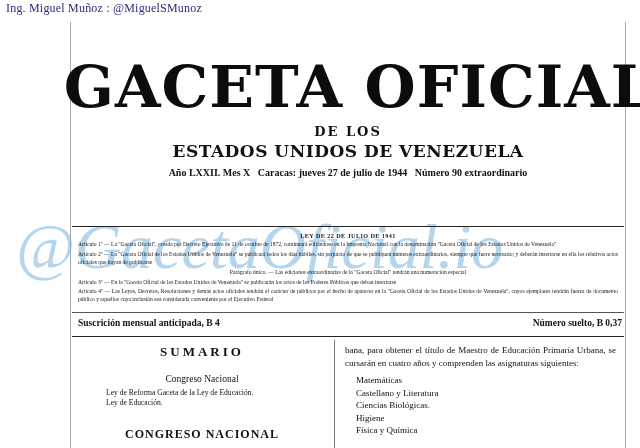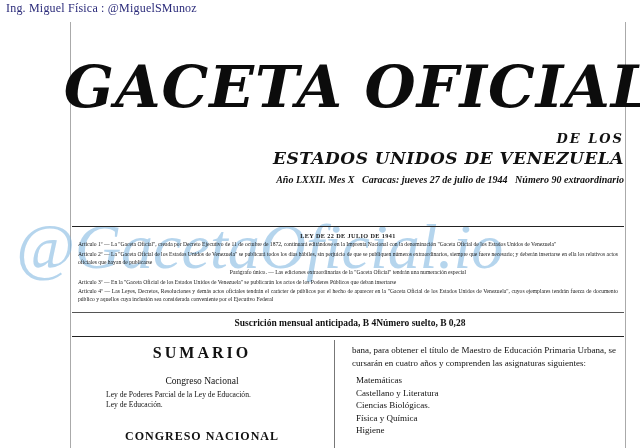--- a/index.html
+++ b/index.html
@@ -60,35 +60,34 @@
     border-left: 1px solid #aaaaaa;
     border-right: 1px solid #aaaaaa;
     box-sizing: border-box;
   }
   
   .masthead {
     position: absolute;
     left: 72px;
     top: 56px;
     width: 552px;
-    text-align: right;
-    font-style: italic;
+    text-align: center;
   }
   .masthead .title {
     font-family: "DejaVu Serif", serif;
     font-weight: bold;
     font-size: 57px;
     line-height: 62px;
     letter-spacing: 1px;
     color: #0c0c0c;
     white-space: nowrap;
     transform: scaleX(1.03);
   }
   .de-los {
-    margin-top: 13px;
+    margin-top: 6px;
     font-family: "DejaVu Serif", serif;
     font-weight: bold;
     font-size: 13px;
     letter-spacing: 2px;
   }
   .subtitle {
     margin-top: 2px;
     font-family: "DejaVu Serif", serif;
     font-weight: bold;
     font-size: 17px;
@@ -138,34 +137,34 @@
   }
   
   .subs {
     position: absolute;
     left: 78px;
     top: 318px;
     width: 544px;
     font-size: 9.5px;
     font-weight: bold;
     display: flex;
-    justify-content: center;
+    justify-content: space-between;
     font-family: "Liberation Serif", serif;
   }
   
   .col-left {
     position: absolute;
     left: 78px;
     top: 344px;
     width: 248px;
     text-align: center;
     font-size: 10px;
   }
   .sumario {
-    font-size: 16px;
+    font-size: 13px;
     font-weight: bold;
     letter-spacing: 3px;
     margin-bottom: 14px;
   }
   .congreso-small {
     font-size: 9.5px;
     margin-bottom: 4px;
   }
   .law-items {
     font-size: 7.6px;
@@ -189,37 +188,37 @@
   }
   .col-right {
     position: absolute;
     left: 344px;
     top: 344px;
     width: 272px;
     font-size: 9px;
     line-height: 12.5px;
     text-align: justify;
   }
-  .col-right p { margin: 0 0 5px 8px; }
+  .col-right p { margin: 0 0 5px 1px; }
   .subjects {
     margin: 0;
     padding: 0;
     list-style: none;
     padding-left: 12px;
   }
   .subjects li { line-height: 12.5px; }
 </style>
 </head>
 <body>
 
 <div id="page">
 
   <div class="page-frame"></div>
 
-  <div class="credit">Ing. Miguel Física : @MiguelSMunoz</div>
+  <div class="credit">Ing. Miguel Muñoz : @MiguelSMunoz</div>
 
   <div class="wm">
     <span>@GacetaOficial.io</span>
   </div>
 
   <div class="masthead">
     <div class="title">GACETA OFICIAL</div>
     <div class="de-los">DE LOS</div>
     <div class="subtitle">ESTADOS UNIDOS DE VENEZUELA</div>
     <div class="issue-line">
@@ -240,39 +239,39 @@
     <div class="lawhead">LEY DE 22 DE JULIO DE 1941</div>
     <p>Artículo 1º — La "Gaceta Oficial", creada por Decreto Ejecutivo de 11 de octubre de 1872, continuará editándose en la Imprenta Nacional con la denominación "Gaceta Oficial de los Estados Unidos de Venezuela"</p>
     <p>Artículo 2º — La "Gaceta Oficial de los Estados Unidos de Venezuela" se publicará todos los días hábiles, sin perjuicio de que se publiquen números extraordinarios, siempre que fuere necesario; y deberán insertarse en ella los relativos actos oficiales que hayan de publicarse</p>
     <p class="center">Parágrafo único. — Las ediciones extraordinarias de la "Gaceta Oficial" tendrán una numeración especial</p>
     <p>Artículo 3º — En la "Gaceta Oficial de los Estados Unidos de Venezuela" se publicarán los actos de los Poderes Públicos que deban insertarse</p>
     <p>Artículo 4º — Las Leyes, Decretos, Resoluciones y demás actos oficiales tendrán el carácter de públicos por el hecho de aparecer en la "Gaceta Oficial de los Estados Unidos de Venezuela", cuyos ejemplares tendrán fuerza de documento público y aquellos cuya inclusión sea considerada conveniente por el Ejecutivo Federal</p>
   </div>
 
   <div class="subs">
     <span>Suscrición mensual anticipada, B 4</span>
-    <span>Número suelto, B 0,28</span>
+    <span>Número suelto, B 0,37</span>
   </div>
 
   <div class="col-left">
     <div class="sumario">SUMARIO</div>
     <div class="congreso-small">Congreso Nacional</div>
     <div class="law-items">
-      <div>Ley de Poderes Parcial de la Ley de Educación.</div>
+      <div>Ley de Reforma Gaceta de la Ley de Educación.</div>
       <div>Ley de Educación.</div>
     </div>
     <div class="congreso-big">CONGRESO NACIONAL</div>
   </div>
 
   <div class="col-divider"></div>
 
   <div class="col-right">
     <p>bana, para obtener el título de Maestro de Educación Primaria Urbana, se cursarán en cuatro años y comprenden las asignaturas siguientes:</p>
     <ul class="subjects">
       <li>Matemáticas</li>
       <li>Castellano y Literatura</li>
       <li>Ciencias Biológicas.</li>
+      <li>Higiene</li>
       <li>Física y Química</li>
-      <li>Higiene</li>
     </ul>
   </div>
 
 </div>
 
 </body></html>

